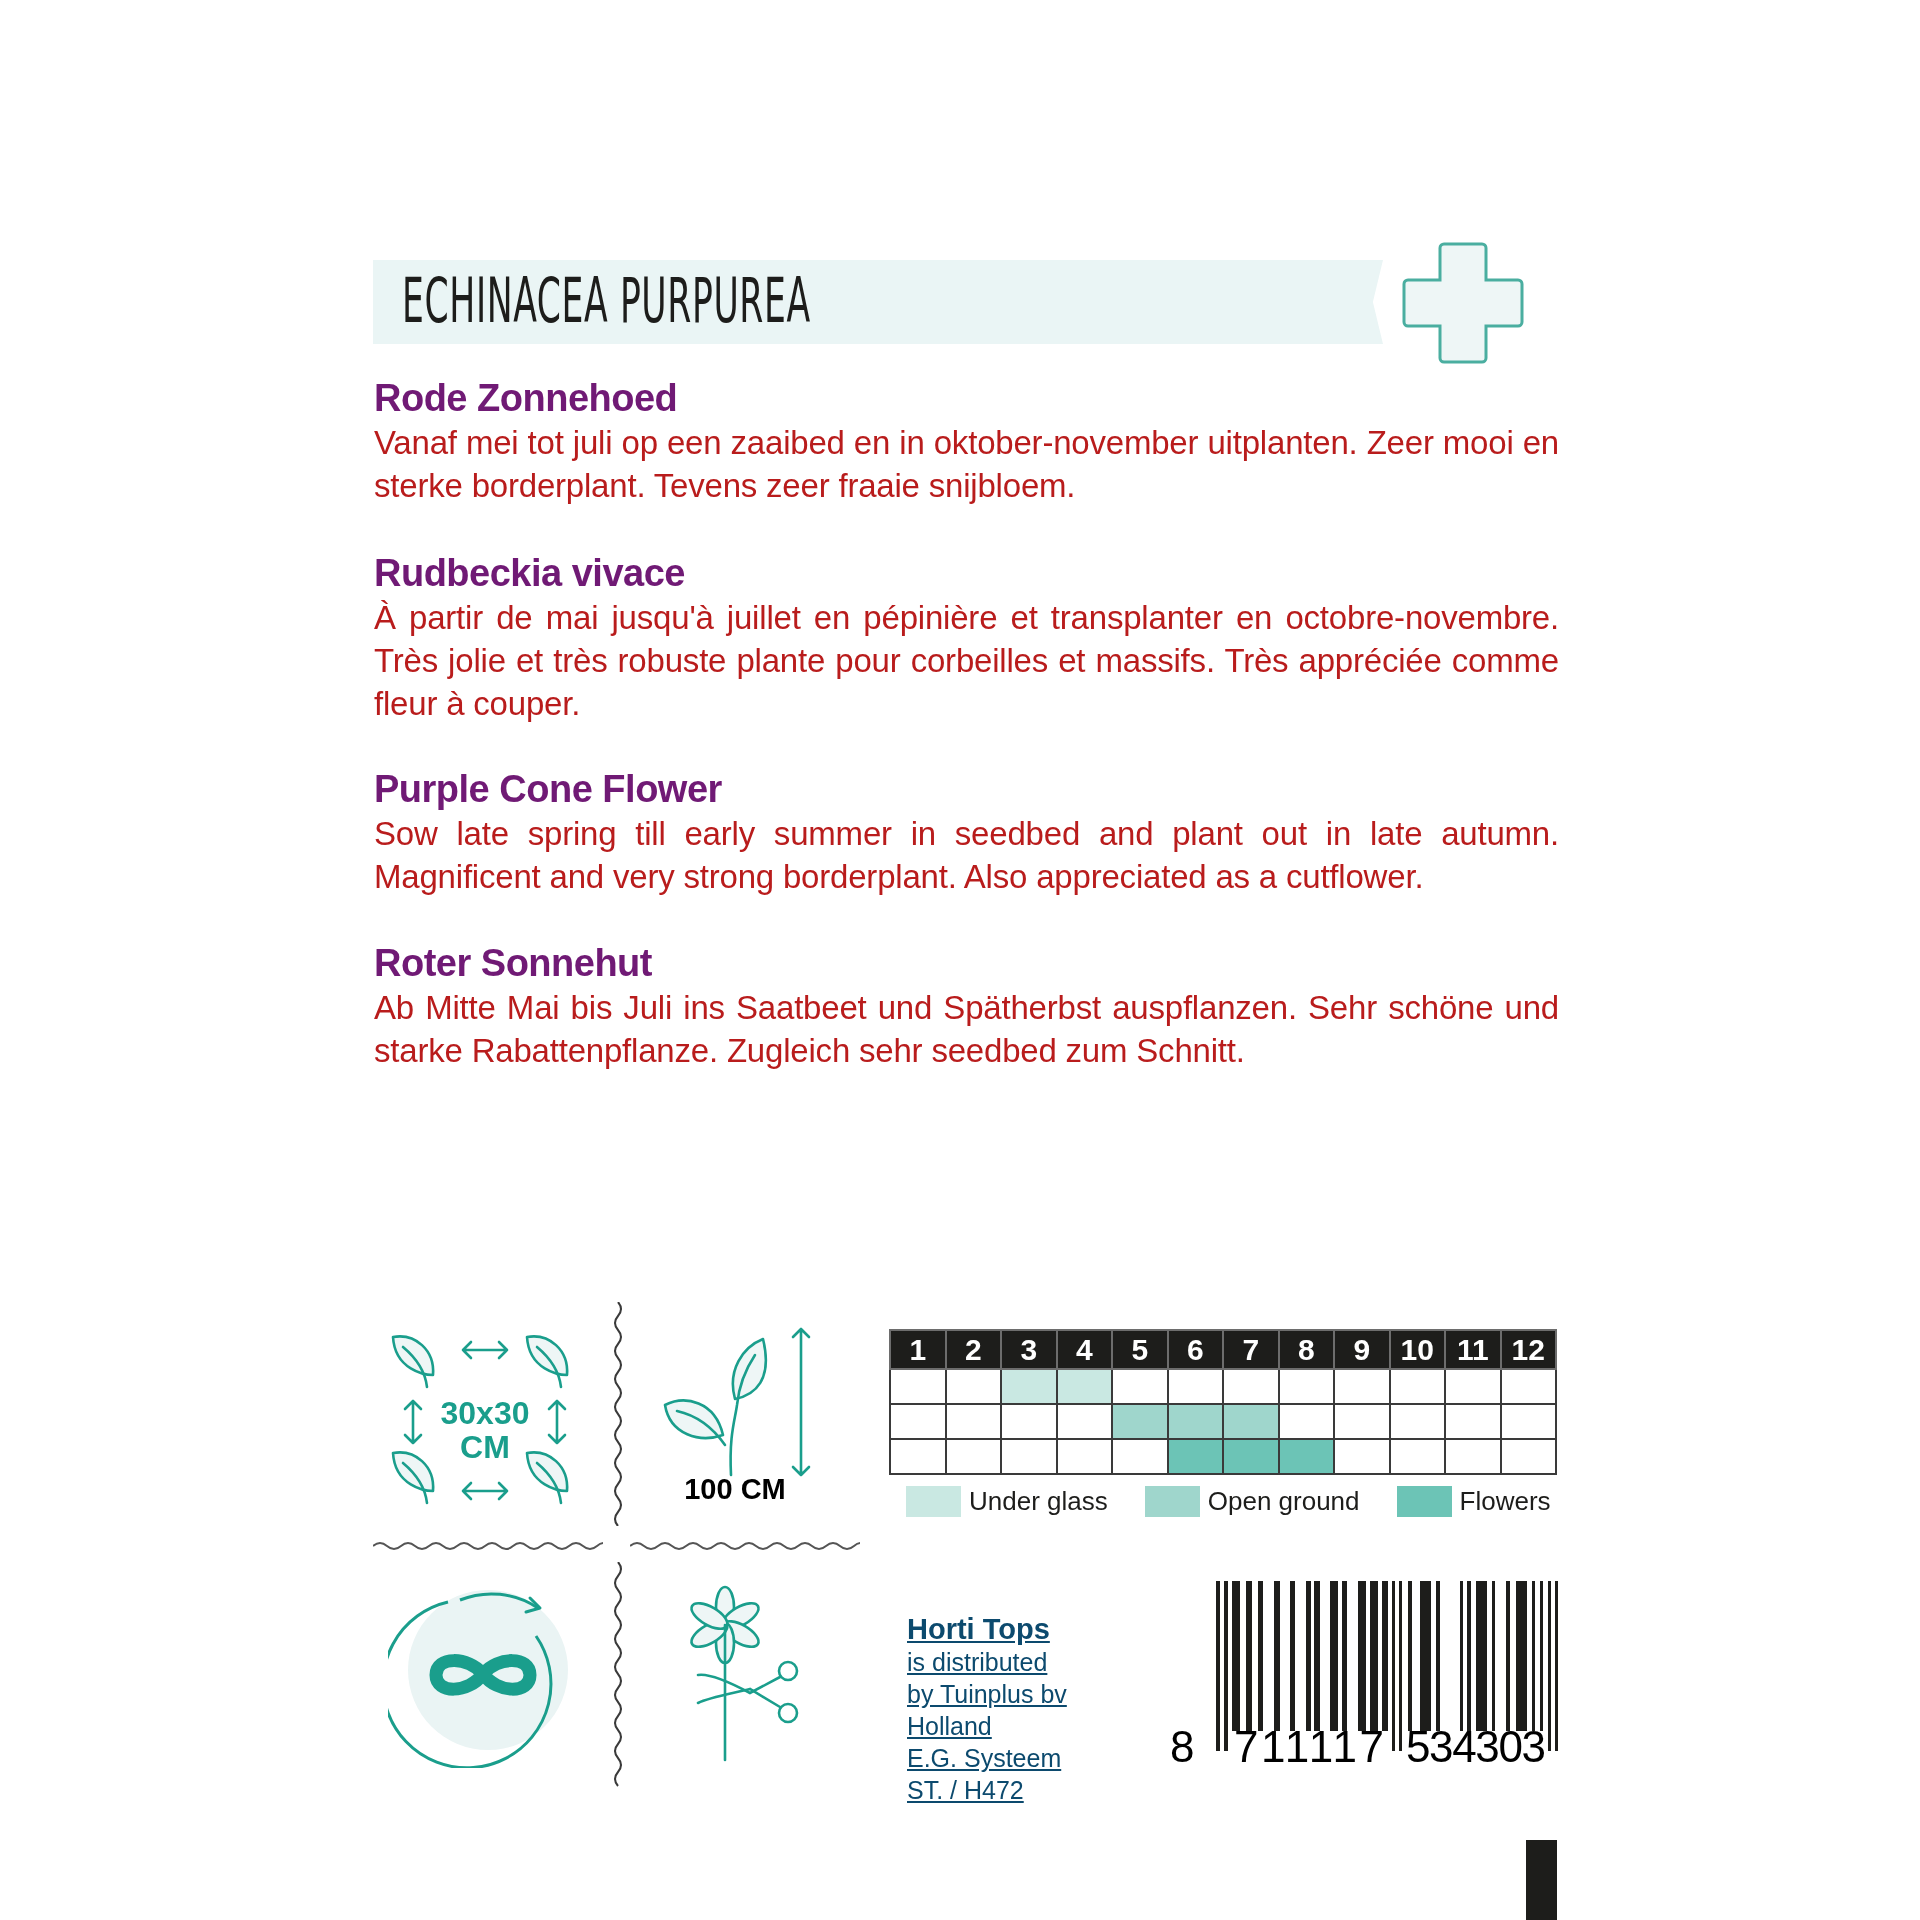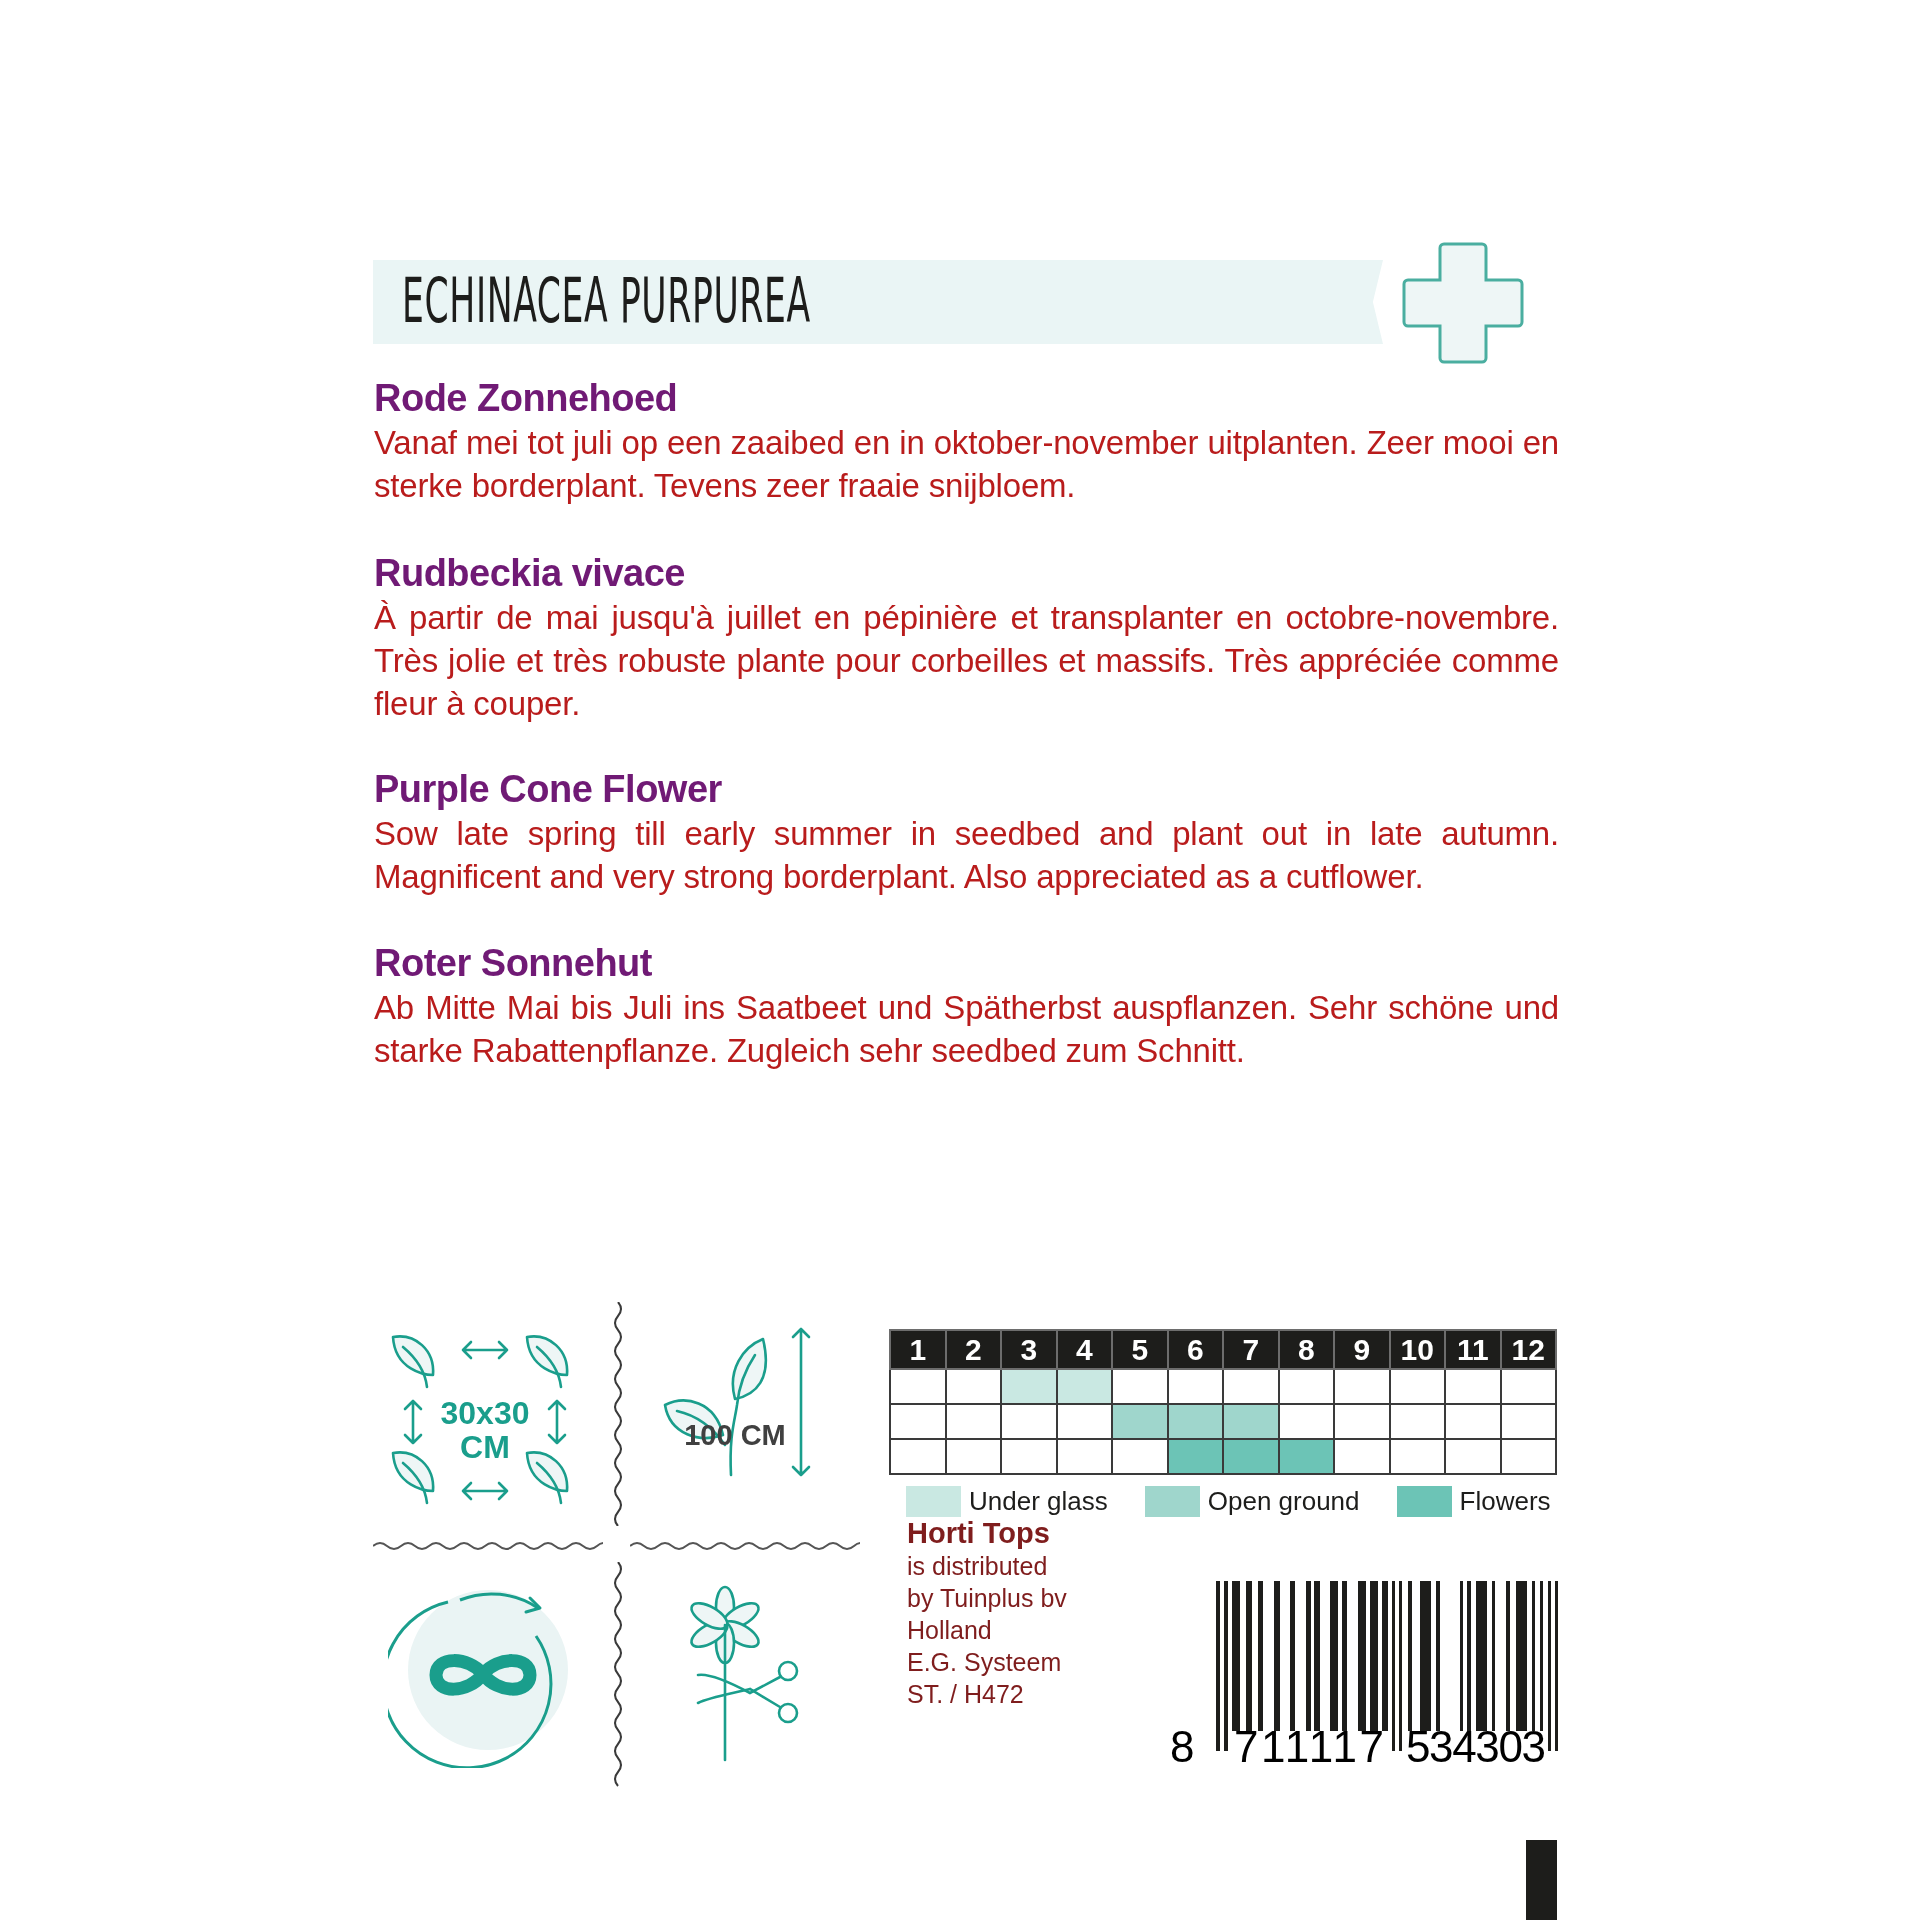--- a/index.html
+++ b/index.html
@@ -22,39 +22,39 @@
   .section p { margin: 0; font-family: "Liberation Sans", sans-serif; font-size: 33px;
                line-height: 43px; color: #b91c1c; text-align: justify; letter-spacing: -0.2px; }
   .sec1 { top: 375px; }
   .sec2 { top: 550px; }
   .sec3 { top: 766px; }
   .sec4 { top: 940px; }
   .wavy-v { left: 608px; width: 20px; }
   .wavy-h { top: 1538px; height: 16px; }
   .spacing-label { left: 430px; top: 1396px; width: 110px; text-align: center;
                    font-family: "Liberation Sans", sans-serif; font-weight: bold; font-size: 32px; line-height: 34px; color: #1a9e8c; }
-  .height-label { left: 670px; top: 1418px; width: 130px; text-align: center;
-                  font-family: "Liberation Sans", sans-serif; font-weight: bold; font-size: 29px; line-height: 34px; color: #404040; }
+  .height-label { left: 670px; top: 1472px; width: 130px; text-align: center;
+                  font-family: "Liberation Sans", sans-serif; font-weight: bold; font-size: 29px; line-height: 34px; color: #000000; }
 
   
   .calendar { left: 889px; top: 1329px; width: 668px; border-collapse: collapse; table-layout: fixed; }
   .calendar th { background: #1d1d1b; color: #ffffff; font-family: "Liberation Sans", sans-serif;
                  font-weight: bold; font-size: 30px; height: 37px; padding: 0; border: 2px solid #6d6d6d; line-height: 37px; }
   .calendar td { height: 33px; padding: 0; border: 2px solid #3a3a3a; background: #ffffff; }
   .calendar td.ug { background: #c9e8e2; }
   .calendar td.og { background: #9fd6cc; }
   .calendar td.fl { background: #6cc4b6; }
 
   .legend { left: 889px; top: 1486px; display: flex; align-items: center; }
   .legend-item { display: flex; align-items: center; margin-right: 20px; margin-left: 17px; }
   .swatch { width: 55px; height: 31px; margin-right: 8px; }
   .legend-label { font-family: "Liberation Sans", sans-serif; font-size: 26px; color: #1d1d1b; line-height: 31px; }
 
   
-  .distributor { left: 907px; top: 1516px; font-family: "Liberation Sans", sans-serif; color: #7f1d1d; }
+  .distributor { left: 907px; top: 1612px; font-family: "Liberation Sans", sans-serif; color: #0c4a6e; text-decoration: underline; }
   .distributor .brand { font-weight: bold; font-size: 29px; line-height: 34px; }
   .distributor .line { font-size: 25px; line-height: 32px; }
 
   
   .barcode { left: 1170px; top: 1576px; width: 390px; height: 190px; }
   .barcode-digits { font-family: "Liberation Sans", sans-serif; font-size: 44px; color: #1d1d1b; }
 
   .black-bar { left: 1526px; top: 1840px; width: 31px; height: 80px; background: #1d1d1b; }
 </style>
 </head>

